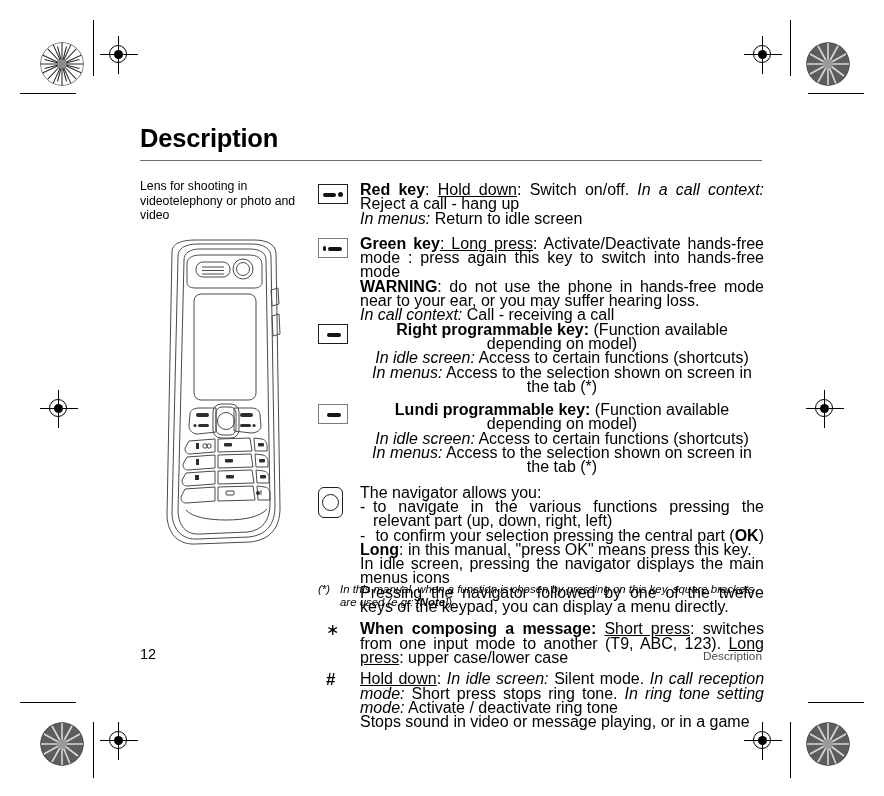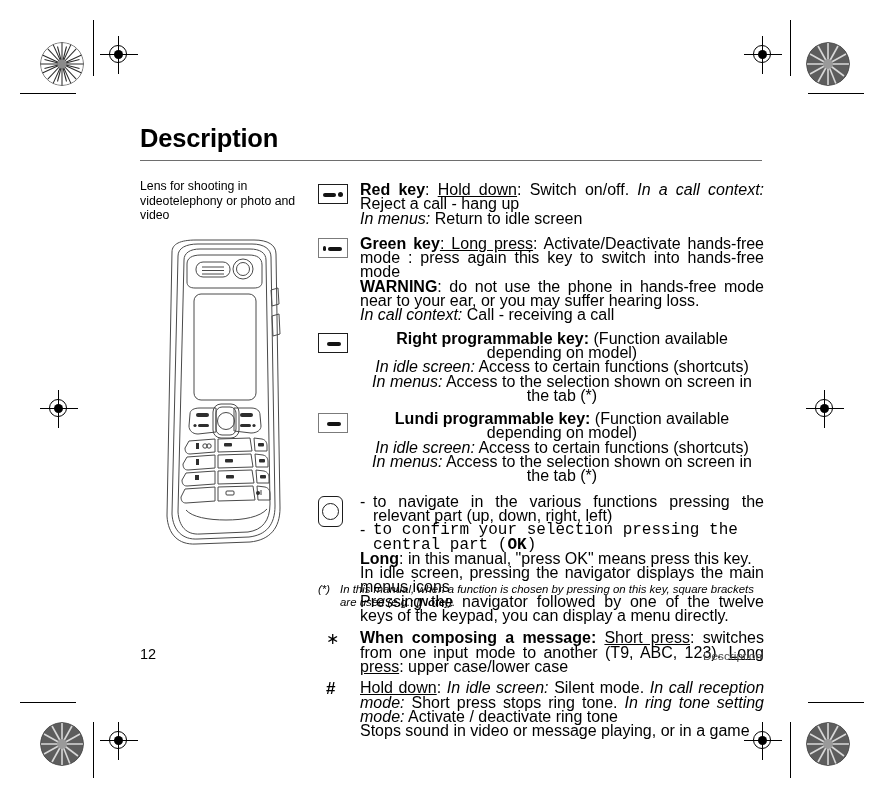--- a/index.html
+++ b/index.html
@@ -478,21 +478,21 @@
     <div class="row" style="margin-bottom:11px;">
       <div class="keycell">
         <div class="keybox">
           <div class="bar" style="left:4px; top:8px; width:13px; height:3.5px;"></div>
           <div class="bar" style="left:19px; top:7px; width:5px; height:5px; border-radius:50%;"></div>
         </div>
       </div>
       <div class="txt"><b>Red key</b>: <u>Hold down</u>: Switch on/off. <i>In a call context:</i> Reject a call - hang up<br><i>In menus:</i> Return to idle screen</div>
     </div>
 
-    <div class="row" style="margin-bottom:9px;">
+    <div class="row" style="margin-bottom:0;">
       <div class="keycell">
         <div class="keybox thin">
           <div class="bar" style="left:4px; top:7px; width:3px; height:5px;"></div>
           <div class="bar" style="left:9px; top:8px; width:14px; height:4px;"></div>
         </div>
       </div>
       <div class="txt"><b>Green key</b><u>: Long press</u>: Activate/Deactivate hands-free mode : press again this key to switch into hands-free mode<br><b>WARNING</b>: do not use the phone in hands-free mode near to your ear, or you may suffer hearing loss.<br><i>In call context:</i> Call - receiving a call</div>
     </div>
 
     <div class="row" style="margin-bottom:9px;">
@@ -513,28 +513,29 @@
       <div class="txt noj"><b>Lundi programmable key:</b> (Function available depending on model)<br><i>In idle screen:</i> Access to certain functions (shortcuts)<br><i>In menus:</i> Access to the selection shown on screen in the tab (*)</div>
     </div>
 
     <div class="row" style="margin-bottom:8px;">
       <div class="keycell">
         <div class="keybox nav">
           <div class="circ"></div>
         </div>
       </div>
       <div class="txt">
+        <div>The navigator allows you:</div>
         <div class="dashlist">
           <div class="dashitem">
             <span class="d">-</span>
             <span class="c">to navigate in the various functions pressing the relevant part (up, down, right, left)</span>
           </div>
           <div class="dashitem">
             <span class="d">-</span>
-            <span class="c noj" style="text-align:left;font-family:Liberation Mono, monospace;">to confirm your selection pressing the central part (<b>OK</b>)</span>
+            <span class="c noj" style="text-align:right;">to confirm your selection pressing the central part (<b>OK</b>)</span>
           </div>
         </div>
         <div><b>Long</b>: in this manual, "press OK" means press this key.<br>In idle screen, pressing the navigator displays the main menus icons<br>Pressing the navigator followed by one of the twelve keys of the keypad, you can display a menu directly.</div>
       </div>
     </div>
 
     <div class="row" style="margin-bottom:7px;">
       <div class="keycell">
         <div class="symbol star">∗</div>
       </div>

